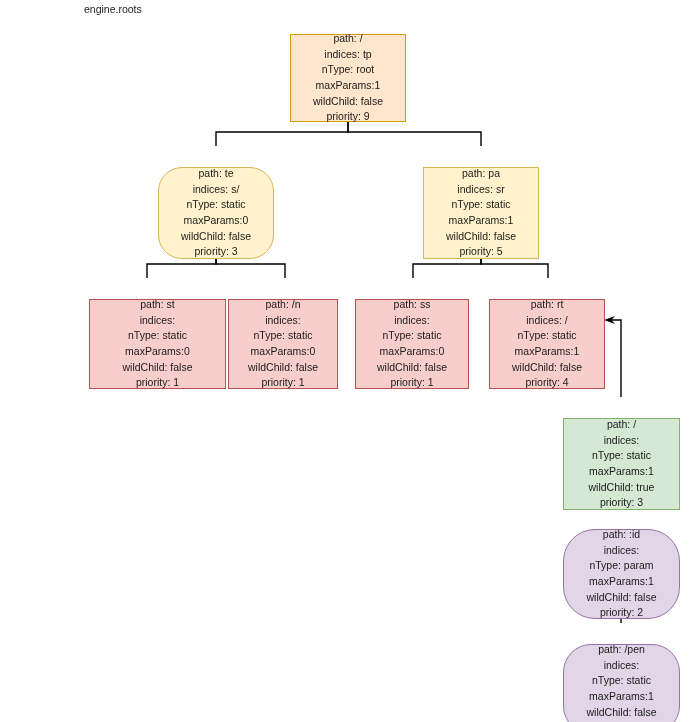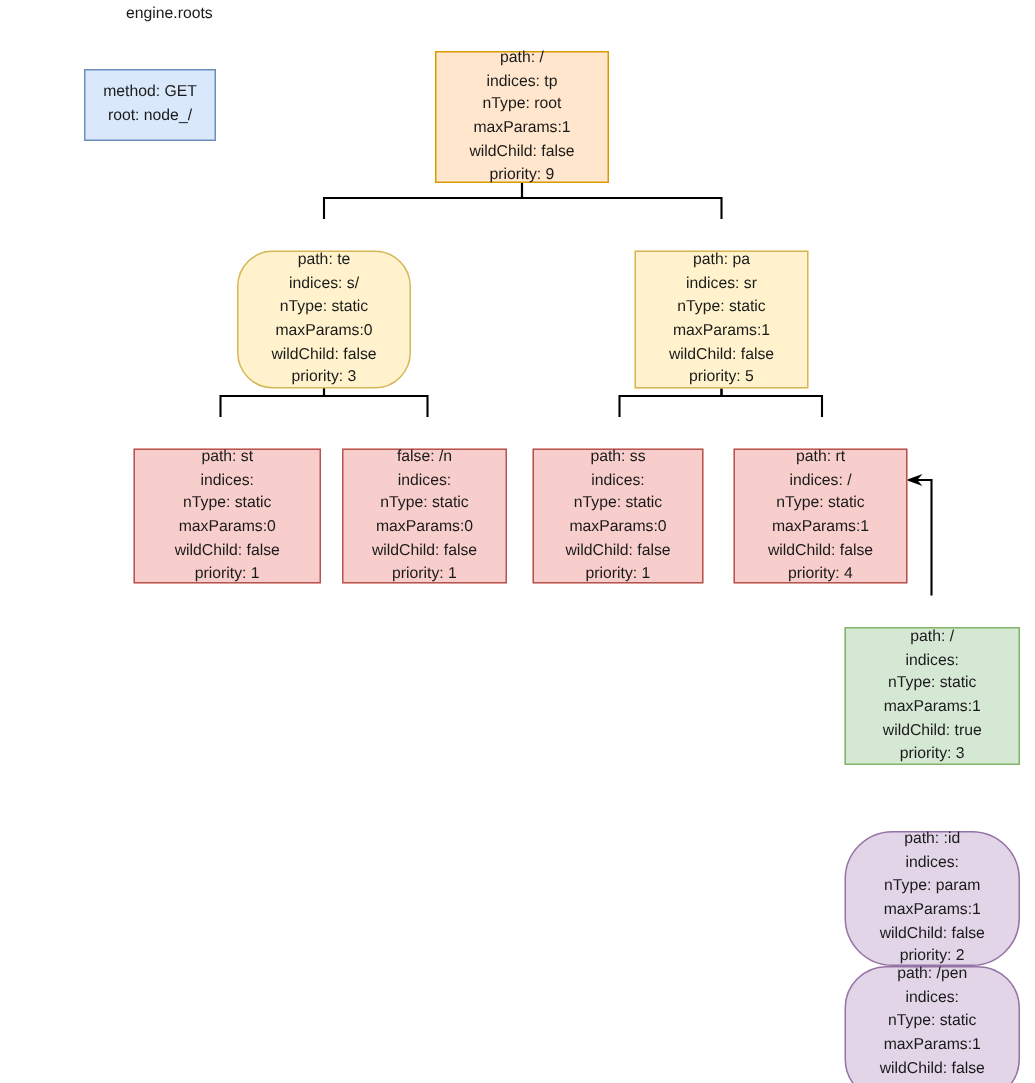--- a/index.html
+++ b/index.html
@@ -69,24 +69,20 @@
     </g>
 
     <g>
       <path d="M621,623 L621,607" fill="none" stroke="#000" stroke-width="1.4"></path>
       <path d="M621,600 L617,611 L621,607.5 L625,611 Z" fill="#000"></path>
     </g>
   </svg>
 
   <div class="legend-label" style="left:84px;top:3px;">engine.roots</div>
 
-  <div class="node n-blue" style="left:56px;top:25px;width:88px;height:48px;">
-    <div class="line">method: GET</div>
-    <div class="line">root: node_/</div>
-  </div>
 
   <div class="node n-root" style="left:290px;top:13px;width:116px;height:88px;">
     <div class="line">path: /</div>
     <div class="line">indices: tp</div>
     <div class="line">nType: root</div>
     <div class="line">maxParams:1</div>
     <div class="line">wildChild: false</div>
     <div class="line">priority: 9</div>
   </div>
 
@@ -101,31 +97,31 @@
 
   <div class="node n-static1" style="left:423px;top:146px;width:116px;height:92px;">
     <div class="line">path: pa</div>
     <div class="line">indices: sr</div>
     <div class="line">nType: static</div>
     <div class="line">maxParams:1</div>
     <div class="line">wildChild: false</div>
     <div class="line">priority: 5</div>
   </div>
 
-  <div class="node n-leafpink" style="left:89px;top:278px;width:125px;height:90px;">
+  <div class="node n-leafpink" style="left:89px;top:278px;width:137px;height:90px;">
     <div class="line">path: st</div>
     <div class="line">indices:</div>
     <div class="line">nType: static</div>
     <div class="line">maxParams:0</div>
     <div class="line">wildChild: false</div>
     <div class="line">priority: 1</div>
   </div>
 
   <div class="node n-leafpink" style="left:228px;top:278px;width:110px;height:90px;">
-    <div class="line">false: /n</div>
+    <div class="line">path: /n</div>
     <div class="line">indices:</div>
     <div class="line">nType: static</div>
     <div class="line">maxParams:0</div>
     <div class="line">wildChild: false</div>
     <div class="line">priority: 1</div>
   </div>
 
   <div class="node n-leafpink" style="left:355px;top:278px;width:114px;height:90px;">
     <div class="line">path: ss</div>
     <div class="line">indices:</div>
@@ -146,21 +142,21 @@
 
   <div class="node n-green" style="left:563px;top:397px;width:117px;height:92px;">
     <div class="line">path: /</div>
     <div class="line">indices:</div>
     <div class="line">nType: static</div>
     <div class="line">maxParams:1</div>
     <div class="line">wildChild: true</div>
     <div class="line">priority: 3</div>
   </div>
 
-  <div class="node n-purple" style="left:563px;top:533px;width:117px;height:90px;border-radius:32px;">
+  <div class="node n-purple" style="left:563px;top:508px;width:117px;height:90px;border-radius:32px;">
     <div class="line">path: :id</div>
     <div class="line">indices:</div>
     <div class="line">nType: param</div>
     <div class="line">maxParams:1</div>
     <div class="line">wildChild: false</div>
     <div class="line">priority: 2</div>
   </div>
 
   <div class="node n-purple" style="left:563px;top:623px;width:117px;height:90px;border-radius:28px;">
     <div class="line">path: /pen</div>

